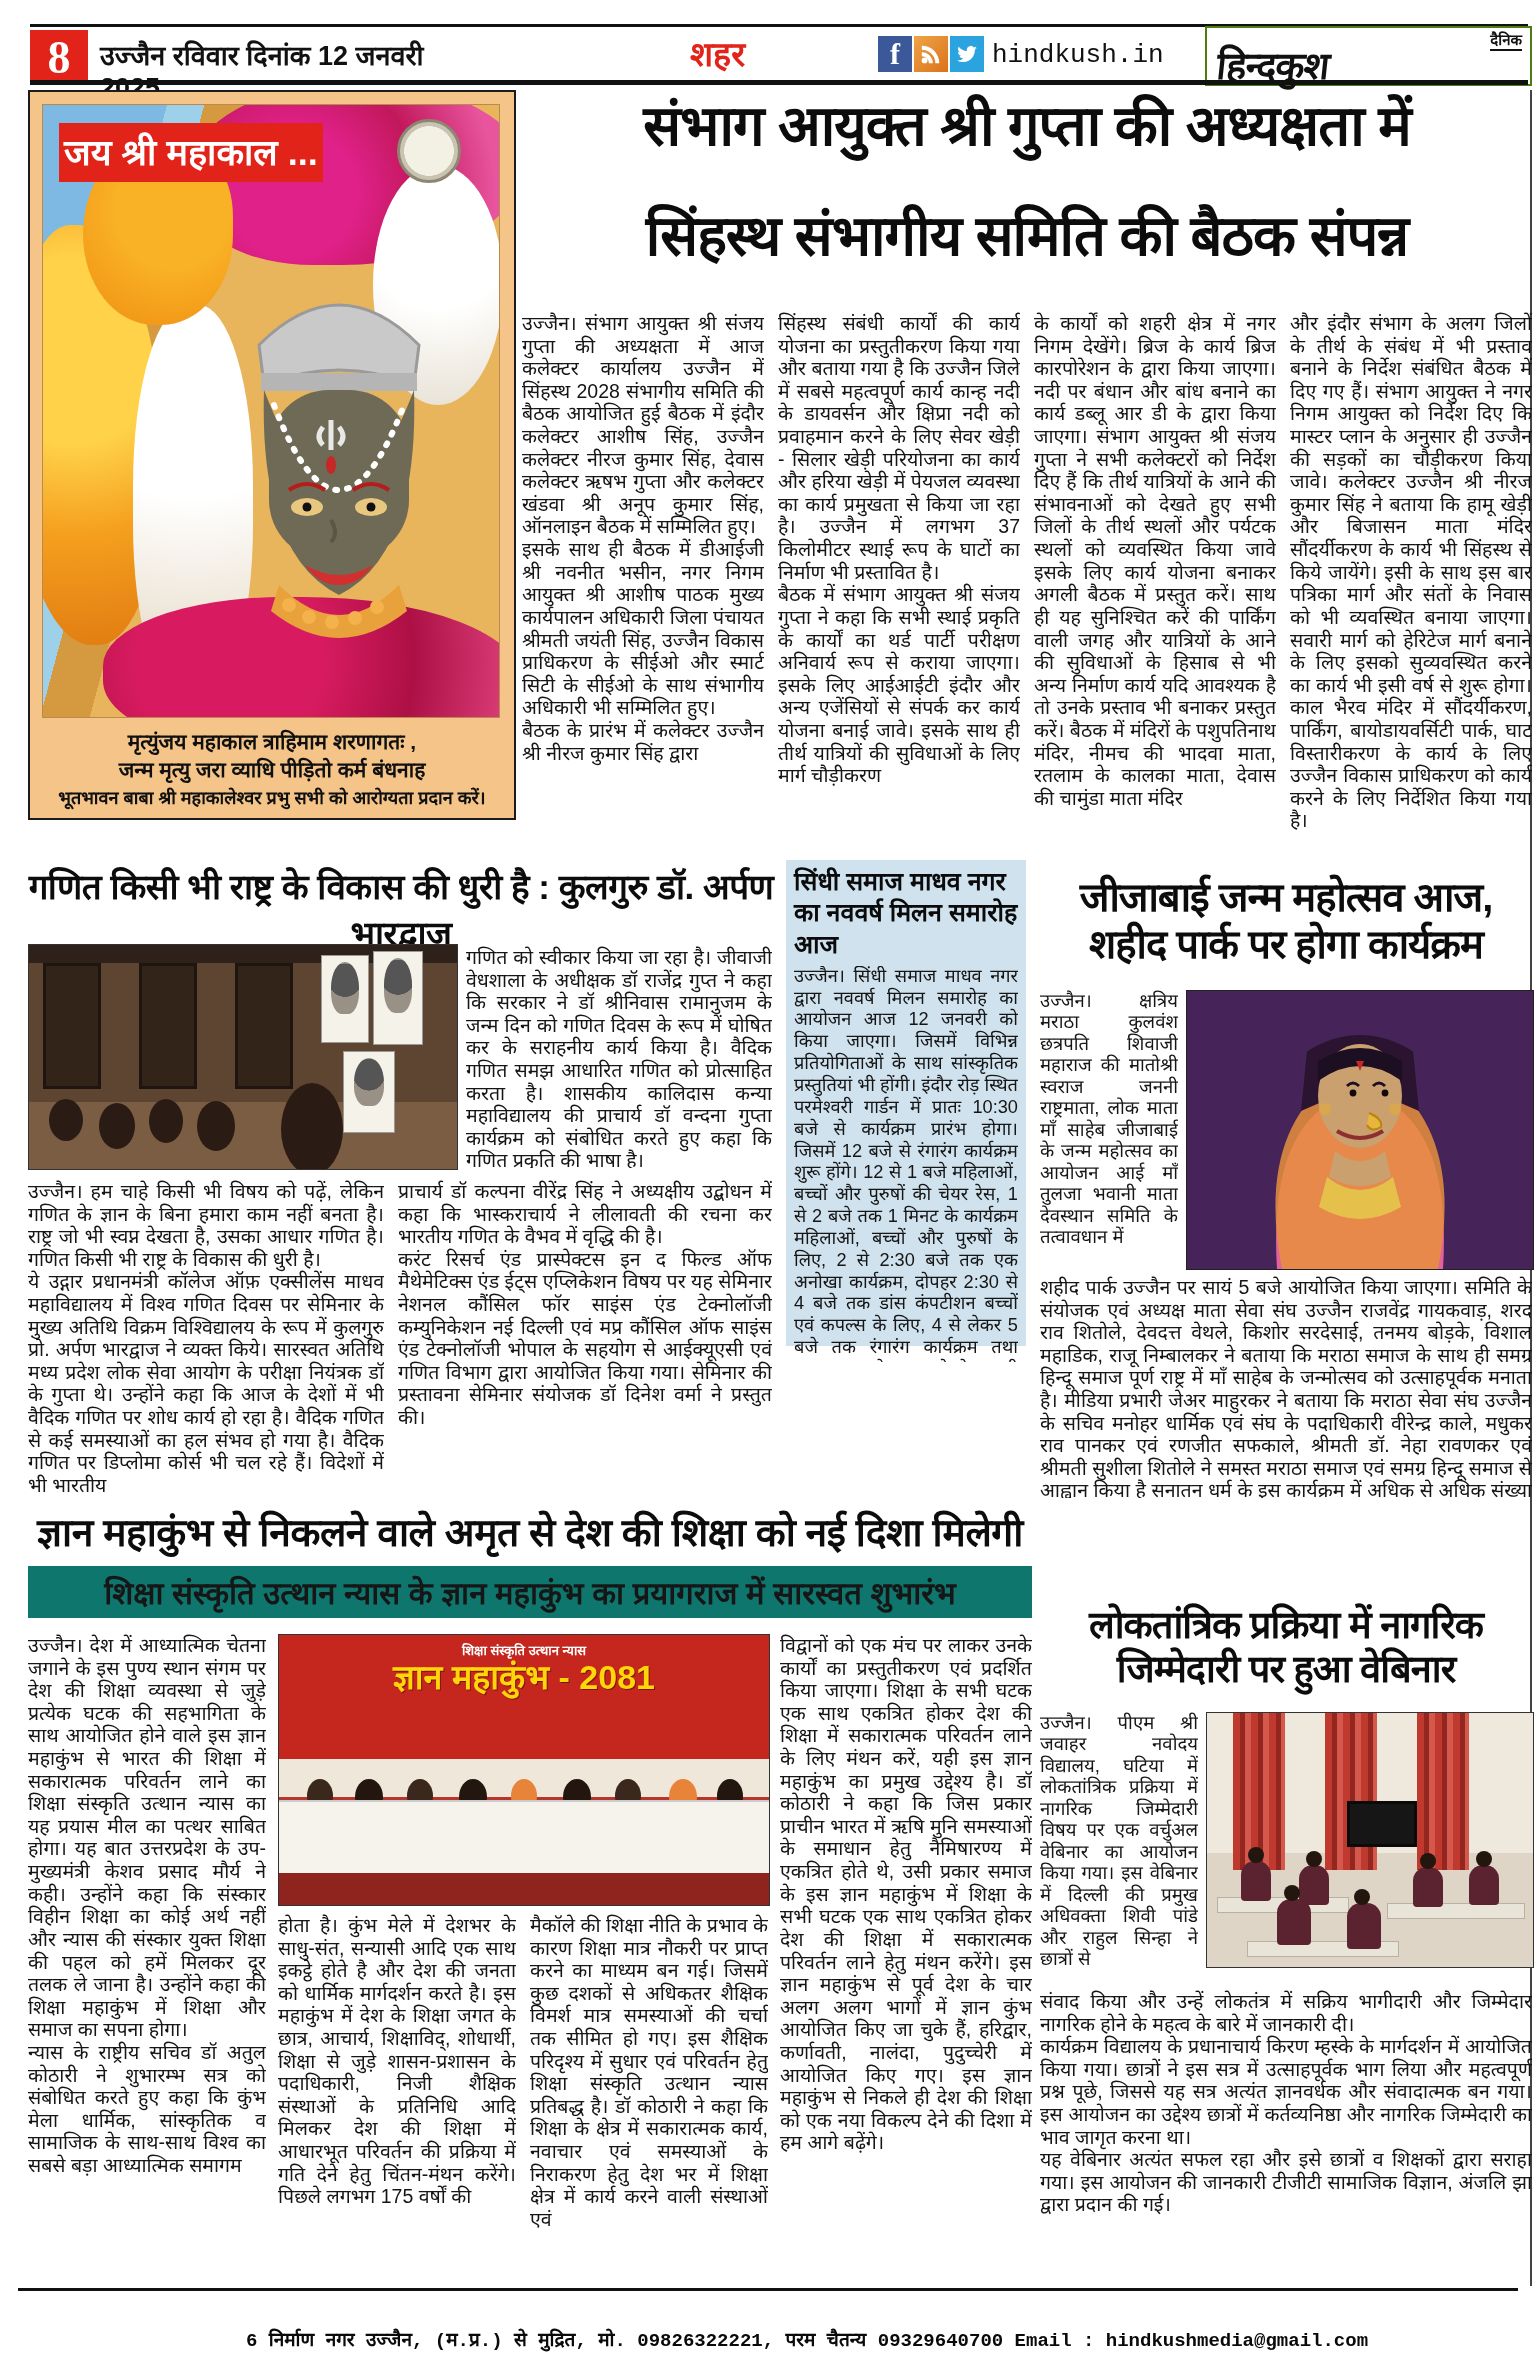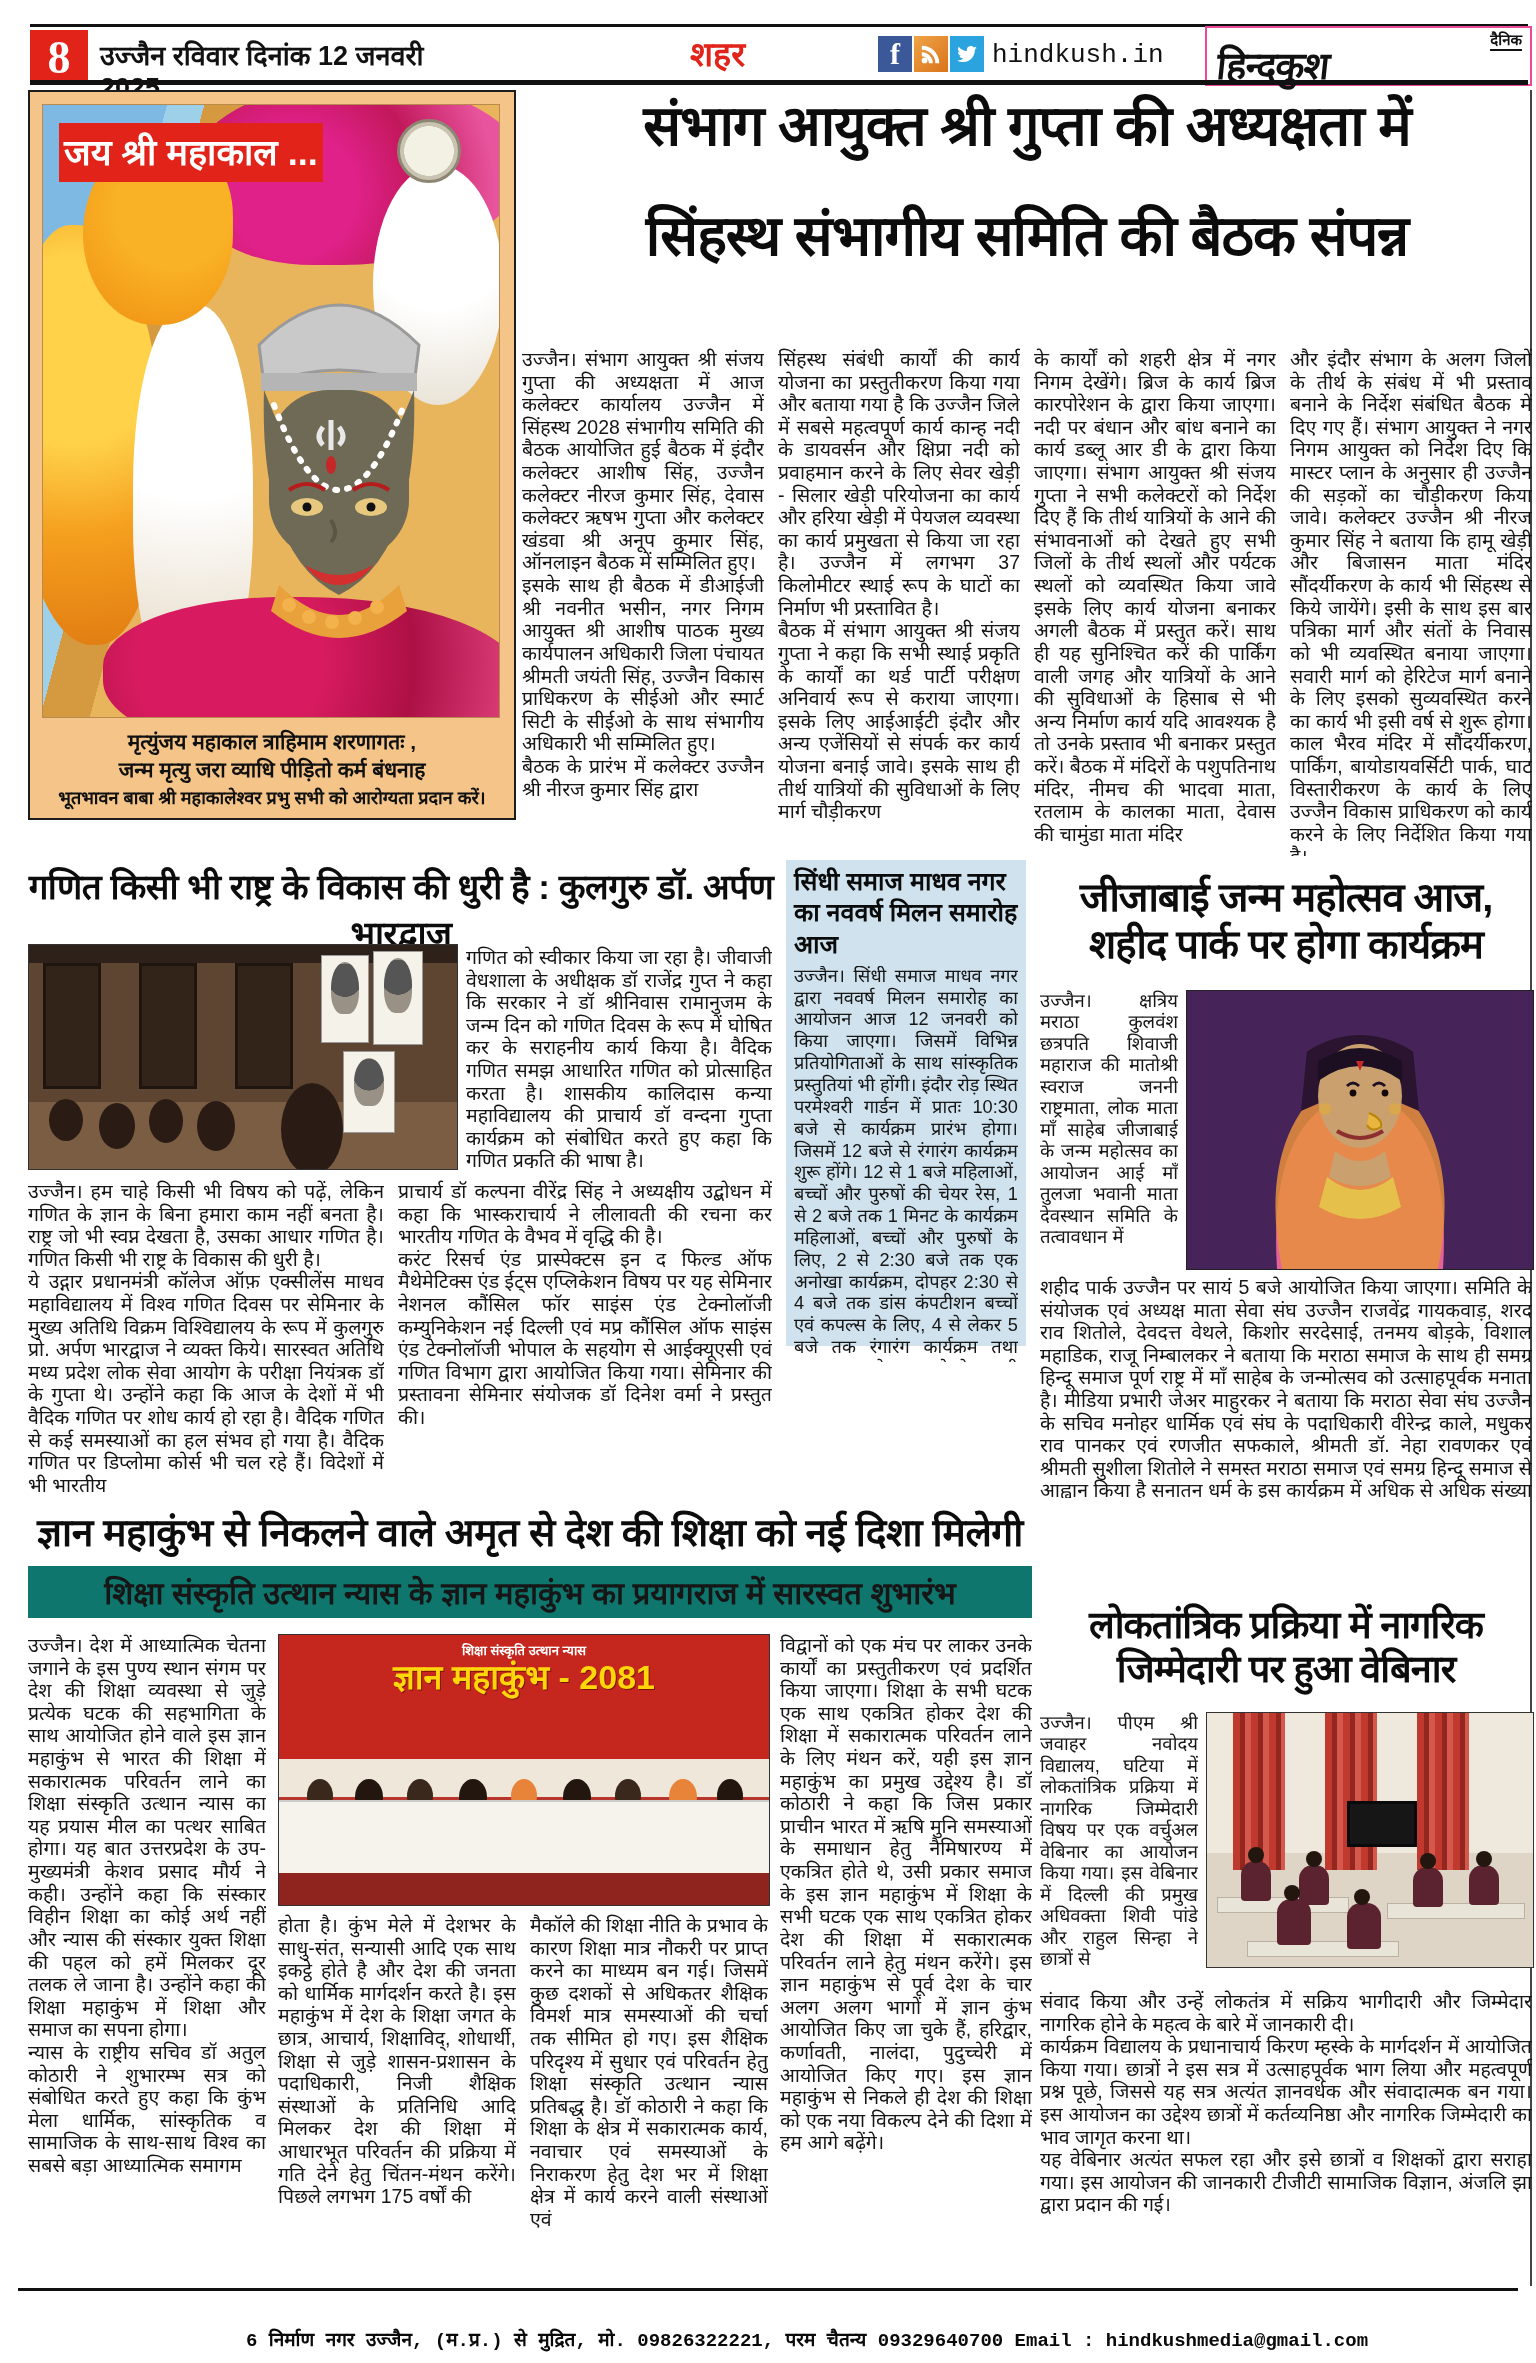--- a/index.html
+++ b/index.html
@@ -12,40 +12,40 @@
   .center{text-align:center;}
   
   #pagenum{left:30px;top:30px;width:58px;height:54px;background:#e2231a;color:#fff;
            font-family:"Liberation Serif","DejaVu Serif",serif;font-weight:bold;font-size:46px;
            display:flex;align-items:center;justify-content:center;}
   #dateline{left:100px;top:36px;width:380px;font-size:27px;font-weight:bold;}
   #section{left:690px;top:30px;font-size:34px;font-weight:800;color:#e2231a;}
   .sq{width:34px;height:36px;display:inline-flex;align-items:center;justify-content:center;color:#fff;font-weight:bold;}
   #social{left:878px;top:36px;display:flex;gap:2px;}
   #site{left:992px;top:40px;font-family:"Liberation Mono","DejaVu Sans Mono",monospace;font-size:26px;}
-  #logobox{left:1205px;top:26px;width:323px;height:56px;border:2px solid #ec4899;background:#fff;}
+  #logobox{left:1205px;top:26px;width:323px;height:56px;border:2px solid #4d7c0f;background:#fff;}
   #logo-daily{position:absolute;right:8px;top:1px;font-size:15px;font-weight:bold;border-bottom:2px solid #111;}
   #logo-name{position:absolute;left:10px;top:10px;font-size:38px;font-weight:900;transform:skewX(-6deg);letter-spacing:-1px;}
   
   #frame{left:28px;top:90px;width:484px;height:726px;background:#f4c489;border:2px solid #1c1c1c;}
   #mkphoto{position:absolute;left:12px;top:12px;width:456px;height:612px;overflow:hidden;border:1px solid #b98a4e;
            background:linear-gradient(105deg,#7db9e2 0 20%,#9fd0ea 20% 26%,#d59a3f 26% 34%,#e8b45c 34% 100%);}
   .blob{position:absolute;border-radius:50%;}
   #jaylabel{position:absolute;left:16px;top:18px;background:#e2231a;color:#fff;font-weight:800;font-size:36px;
             padding:4px 5px 6px;}
   #clock{position:absolute;right:38px;top:14px;width:58px;height:58px;border-radius:50%;
          background:radial-gradient(circle,#f3f0e4 60%,#c9c4b2 61%);border:3px solid #8c8672;}
   #caption{position:absolute;left:6px;top:636px;width:472px;text-align:center;color:#101010;}
   .cap1{font-size:21px;font-weight:bold;line-height:1.35;}
   .cap2{font-size:18px;font-weight:bold;line-height:1.5;}
   
   #lead-h1{left:522px;top:98px;width:1010px;font-size:56px;line-height:1.0;}
   #lead-h2{left:522px;top:208px;width:1010px;font-size:56px;line-height:1.0;}
   #lead-body{left:522px;top:312px;width:1010px;height:544px;display:flex;gap:14px;}
-  #lead-body .col{flex:1;margin-top:36px;}
+  #lead-body .col{flex:1;}
   
   #math-h{left:28px;top:862px;width:746px;font-size:35px;letter-spacing:-0.5px;}
   #math-photo{left:28px;top:944px;width:428px;height:224px;border:1px solid #333;overflow:hidden;
               background:linear-gradient(180deg,#2e2119 0 8%,#5d4532 8% 70%,#7a5d42 70% 100%);}
   .door{position:absolute;top:18px;width:52px;height:120px;background:#33241a;border:3px solid #1f1510;}
   .head{position:absolute;border-radius:50%;background:#2a1c14;}
   .sheet{position:absolute;background:#f5f2ea;border:1px solid #999;}
   .sheet i{display:block;margin:6px auto 0;width:60%;height:60%;border-radius:50% 50% 40% 40%;
            background:radial-gradient(circle at 50% 35%,#555 0 45%,#9a9186 46%);}
   

